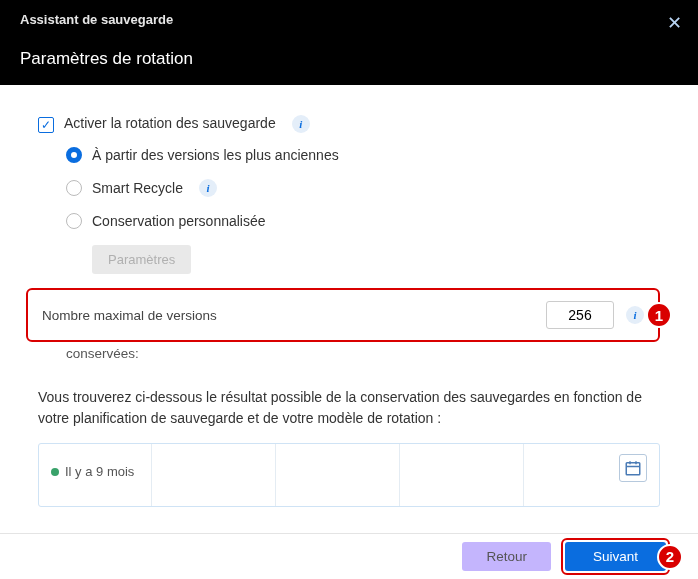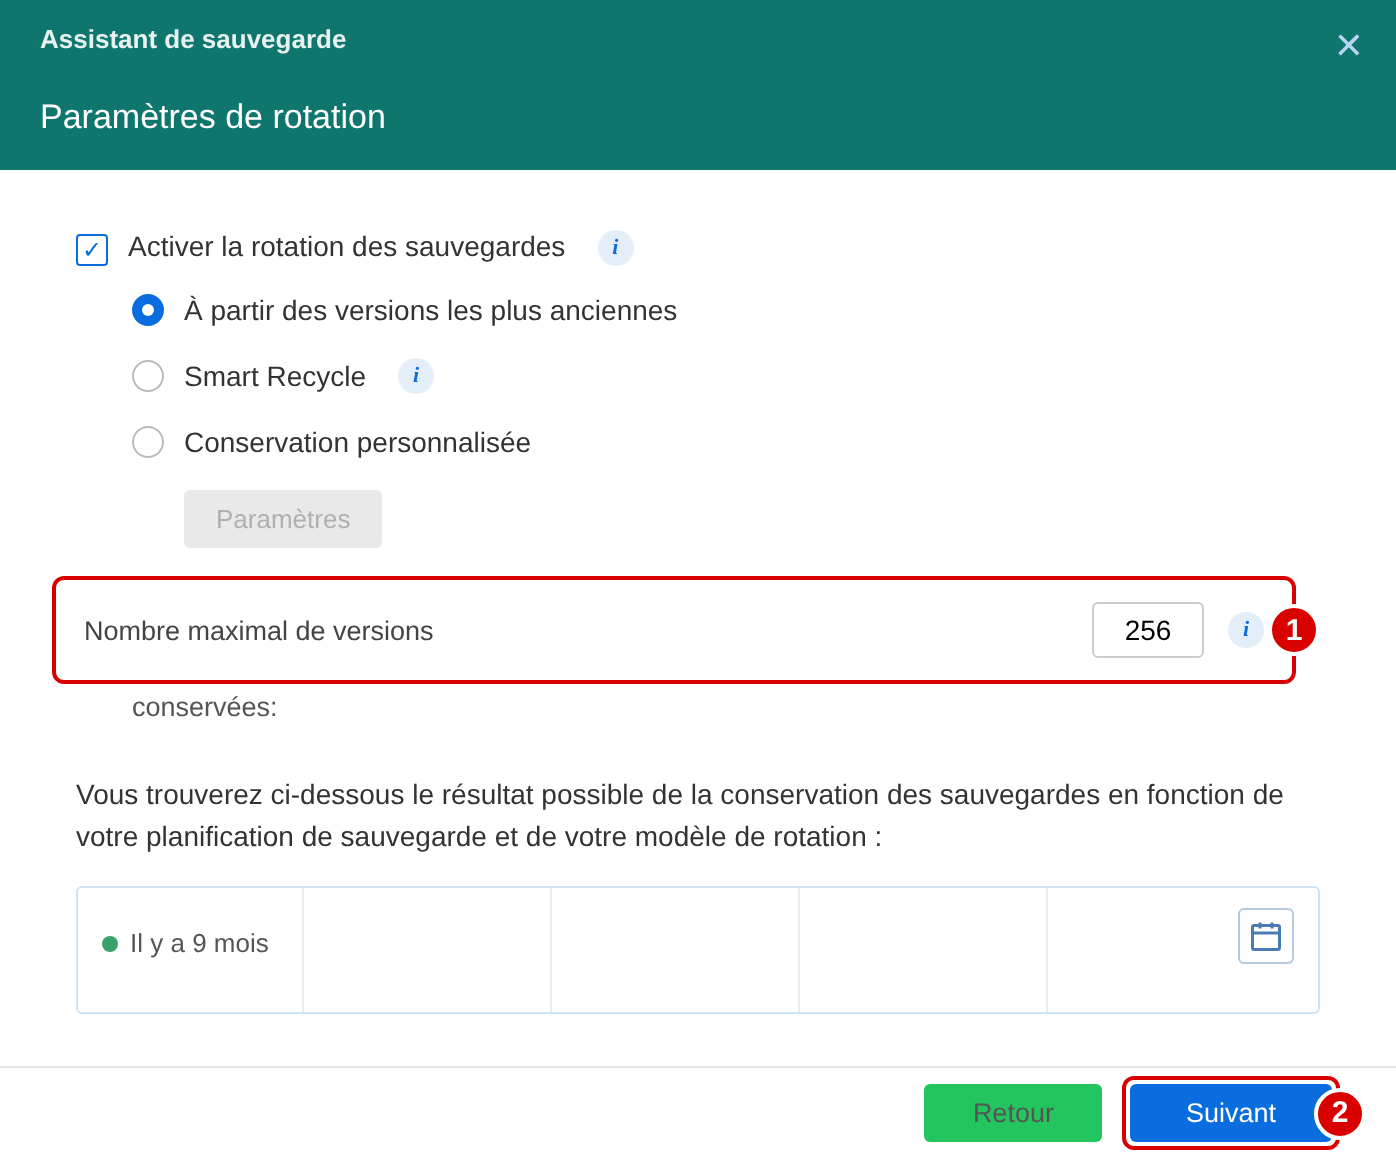--- a/index.html
+++ b/index.html
@@ -1,67 +1,67 @@
 <!DOCTYPE html>
 <html><head>
   <meta charset="utf-8">
   <style>
     * { box-sizing: border-box; margin: 0; padding: 0; font-family: Arial, sans-serif; }
     body { width: 698px; height: 579px; background: #fff; overflow: hidden; }
-    .header { background: #0f766e; color: #fff; padding: 12px 20px 16px; position: relative; }
+    .header { background: #000000; color: #fff; padding: 12px 20px 16px; position: relative; }
     .header-title { font-size: 13px; font-weight: bold; opacity: 0.9; }
     .header-subtitle { font-size: 17px; font-weight: normal; margin-top: 22px; }
     .close-btn { position: absolute; top: 12px; right: 16px; font-size: 18px; cursor: pointer; color: #b8d4f3; }
     .content { padding: 30px 38px 0; font-size: 14px; color: #333; height: 442px; overflow: hidden; }
     .row { display: flex; align-items: flex-start; gap: 10px; }
     .checkbox { width: 16px; height: 16px; border: 1px solid #0a6ddf; border-radius: 2px; display: flex; align-items: center; justify-content: center; margin-top: 2px; cursor: pointer; flex-shrink: 0; }
     .checkmark { color: #0a6ddf; font-size: 12px; }
     .info-icon { width: 18px; height: 18px; border-radius: 50%; background: #e4eef9; color: #0a6ddf; display: inline-flex; align-items: center; justify-content: center; font-size: 11px; font-family: serif; font-style: italic; font-weight: bold; margin-left: 6px; cursor: pointer; flex-shrink: 0; }
     .desc { margin: 16px 0 0 28px; color: #555; line-height: 1.5; font-size: 13.5px; }
     .radio-group { margin: 14px 0 0 28px; }
     .radio-row { display: flex; align-items: center; gap: 10px; margin-bottom: 16px; }
     .radio { width: 16px; height: 16px; border: 1px solid #bbb; border-radius: 50%; display: inline-block; position: relative; cursor: pointer; flex-shrink: 0; }
     .radio.checked { border-color: #0a6ddf; border-width: 5px; }
     .settings-btn { background: #e9e9e9; color: #b0b0b0; border: none; border-radius: 3px; padding: 7px 16px; font-size: 13px; margin: 0 0 10px 26px; cursor: not-allowed; display: inline-block; }
-    .max-versions-box { border: 2.5px solid #d90000; border-radius: 6px; padding: 11px 14px 11px 14px; margin: 4px 12px 0 -12px; display: flex; align-items: center; position: relative; }
+    .max-versions-box { border: 2.5px solid #d90000; border-radius: 6px; padding: 11px 14px 11px 14px; margin: 4px 0 0 -12px; display: flex; align-items: center; position: relative; }
     .max-versions-label { flex: 1; font-size: 13.5px; color: #444; }
-    .max-versions-input { width: 56px; padding: 5px; border: 1px solid #ccc; border-radius: 3px; text-align: center; font-size: 14px; margin-right: 6px; }
+    .max-versions-input { width: 68px; padding: 5px; border: 1px solid #ccc; border-radius: 3px; text-align: center; font-size: 14px; margin-right: 6px; }
     .badge { position: absolute; right: -14px; top: 50%; transform: translateY(-50%); width: 26px; height: 26px; border-radius: 50%; background: #d90000; border: 2px solid #fff; color: #fff; display: flex; align-items: center; justify-content: center; font-size: 15px; font-weight: bold; }
     .conserved { margin: 4px 0 0 28px; color: #555; font-size: 13.5px; }
     .preview-text { margin: 26px 0 0 0; font-size: 14px; color: #333; line-height: 1.5; }
     .timeline-box { margin-top: 14px; border: 1px solid #cfe3f5; border-radius: 3px; padding: 16px 12px 22px; position: relative; height: 64px; }
     .time-marker { position: absolute; left: 12px; top: 20px; display: flex; align-items: center; gap: 6px; }
     .marker-dot { width: 8px; height: 8px; border-radius: 50%; background: #39a26a; }
     .marker-text { font-size: 13px; color: #555; }
     .cal-icon { position: absolute; top: 10px; right: 12px; width: 28px; height: 28px; border: 1px solid #b6c9dd; border-radius: 3px; display: flex; align-items: center; justify-content: center; cursor: pointer; background: #fff; }
     .cal-svg { width: 18px; height: 18px; }
     .grid-lines { position: absolute; inset: 0; pointer-events: none; }
     .grid-line { position: absolute; top: 0; bottom: 0; width: 1px; background: #e4ecf3; }
     .footer { position: absolute; bottom: 0; left: 0; right: 0; height: 46px; border-top: 1px solid #e4e4e4; display: flex; align-items: center; justify-content: flex-end; padding: 0 28px 0 0; gap: 10px; background: #fff; }
     .btn { padding: 7px 24px; border-radius: 3px; font-size: 13.5px; cursor: pointer; border: none; }
-    .btn-back { background: #22c55e; color: #555; }
+    .btn-back { background: #c4b5fd; color: #555; }
     .btn-next-wrap { border: 2.5px solid #d90000; border-radius: 6px; padding: 2px; position: relative; }
     .btn-next { background: #0a6ddf; color: #fff; padding: 7px 28px; }
     .badge2 { position: absolute; right: -15px; top: 50%; transform: translateY(-50%); width: 26px; height: 26px; border-radius: 50%; background: #d90000; border: 2px solid #fff; color: #fff; display: flex; align-items: center; justify-content: center; font-size: 15px; font-weight: bold; }
   </style>
 </head>
 <body>
 
 <div class="header">
   <div class="header-title">Assistant de sauvegarde</div>
   <div class="close-btn">✕</div>
   <div class="header-subtitle">Paramètres de rotation</div>
 </div>
 
 <div class="content">
   <div class="row">
     <div class="checkbox">
         <span class="checkmark">✓</span>
       </div>
-    <span>Activer la rotation des sauvegardes</span>
+    <span>Activer la rotation des sauvegarde</span>
     <span class="info-icon">i</span>
   </div>
 
 
   <div class="radio-group">
     <div class="radio-row">
       <span class="radio checked"></span>
       <span>À partir des versions les plus anciennes</span>
     </div>
     <div class="radio-row">

